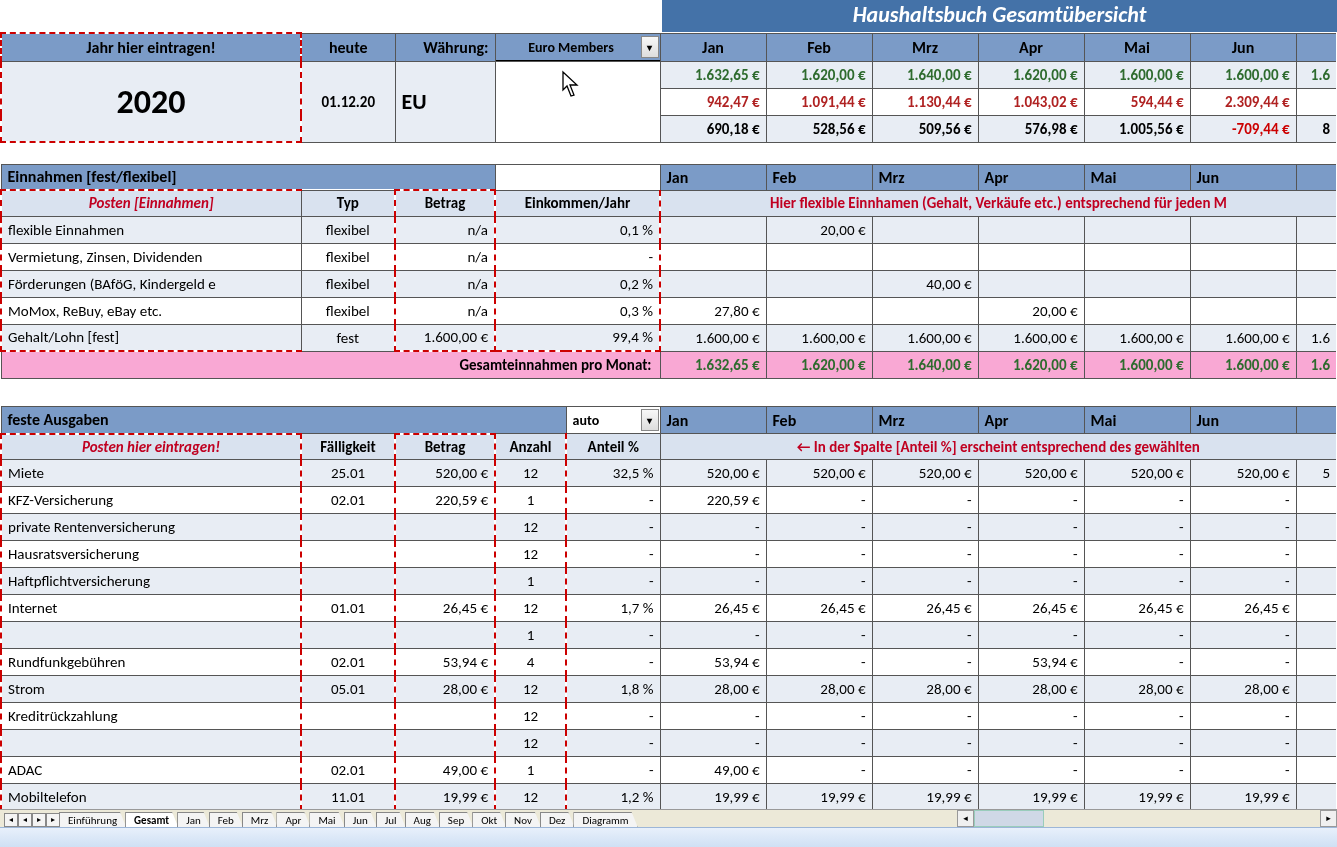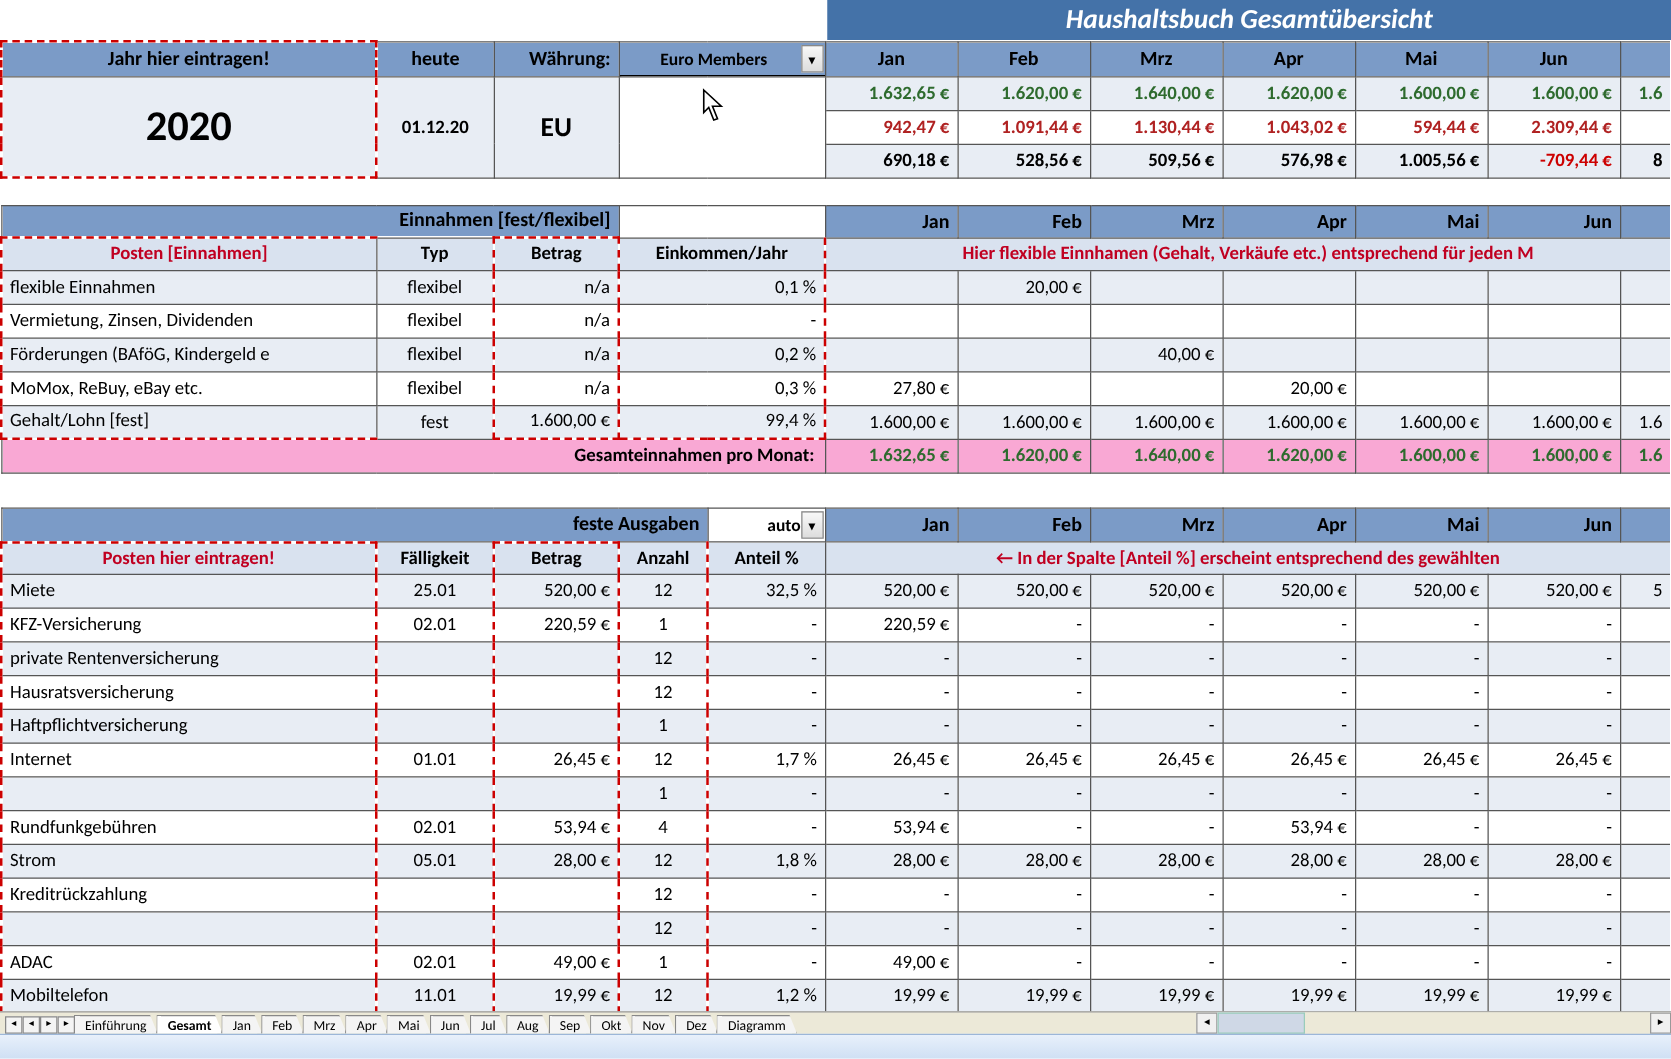--- a/index.html
+++ b/index.html
@@ -25,23 +25,23 @@
 .dd-btn::after{content:"▾"; font-size:10px;}
 .dd-list { position:absolute; top:26px; left:0; width:202px; background:#fff; border:1px solid #000; z-index:100; font-size:14px;}
 .dd-item { padding:1px 6px; height:20px; line-height:18px;}
 .dd-item.sel { background:#0a6cd6; color:#fff;}
 .num { text-align:right; }
 .bold { font-weight:bold; }
 .green { color:#2e6b2e; }
 .red { color:#b02222; }
 .bg-lt { background:#e8edf4; }
 .bg-white { background:#fff; }
-.sect-hdr td { background:#7b9bc7; font-weight:bold; text-align:right; font-size:16px; height:26px;}
+.sect-hdr td { background:#7b9bc7; font-weight:bold; text-align:left; font-size:16px; height:26px;}
 .sub-hdr td { background:#d9e2ef; font-weight:bold; text-align:center; font-size:15px; height:26px;}
-.posten-hdr { color:#c00021 !important; text-align:center !important;}
+.posten-hdr { color:#c00021 !important; text-align:center !important;font-style:italic;}
 .flex-note { color:#c00021; font-weight:bold; text-align:center; background:#d9e2ef;}
 .typ { text-align:center; }
 .tot-row td { background:#f9a8d4; font-weight:bold; }
 .left { text-align:left; }
 .spacer-row td { border:none; background:#fff; height:22px;}
 .neg { color:#c00; }
 .tabs { position:absolute; bottom:20px; left:0; right:0; height:18px; background:#ece9d8; display:flex; align-items:flex-end; font-size:11px; border-top:1px solid #999;}
 .tab-nav { display:flex; padding-left:4px;}
 .tab-nav span{width:14px;height:14px;border:1px solid #888;background:#f4f4f4;margin-right:0px;text-align:center;line-height:11px;font-size:8px;}
 .tab { padding:1px 8px 0 8px; border:1px solid #888; border-bottom:none; margin-left:-1px; background:#f4f4f4; border-radius:0 6px 0 0 / 0 10px 0 0; clip-path: polygon(0 0, calc(100% - 6px) 0, 100% 100%, 0 100%);}
@@ -49,21 +49,21 @@
 .statusbar { position:absolute; bottom:0; left:0; right:0; height:20px; background:linear-gradient(#e8f0fb,#cfe0f4); border-top:1px solid #9cb6d8;}
 .hscroll { position:absolute; bottom:20px; right:0; width:380px; height:17px; background:#ece9d8; display:flex;}
 .hscroll .btn{width:17px;height:17px;border:1px solid #999;background:#f0f0f0;text-align:center;font-size:9px;line-height:14px;}
 .hscroll .track{flex:1;background:#ece9d8;position:relative;}
 .hscroll .thumb{position:absolute;left:0;top:0;bottom:0;width:70px;background:#cfd8e6;border:1px solid #9cb;}
 .cursor { position:absolute; left:555px; top:70px; z-index:200; font-size:22px; pointer-events:none;}
 .dashed-side-l { border-left:2px dashed #c00 !important;}
 .dashed-side-r { border-right:2px dashed #c00 !important;}
 .dashed-top { border-top:2px dashed #c00 !important;}
 .dashed-bot { border-bottom:2px dashed #c00 !important;}
-.euro-big{font-size:22px;font-weight:bold;text-align:center;background:#e8edf4;}
+.euro-big{font-size:22px;font-weight:bold;text-align:left;background:#e8edf4;}
 </style>
 </head>
 <body>
 
 <div class="viewport">
 <div class="title-wrap">
   <div class="title-left"></div>
   <div class="title-bar" style="flex:1;margin-left:0;">Haushaltsbuch Gesamtübersicht</div>
 </div>
 

